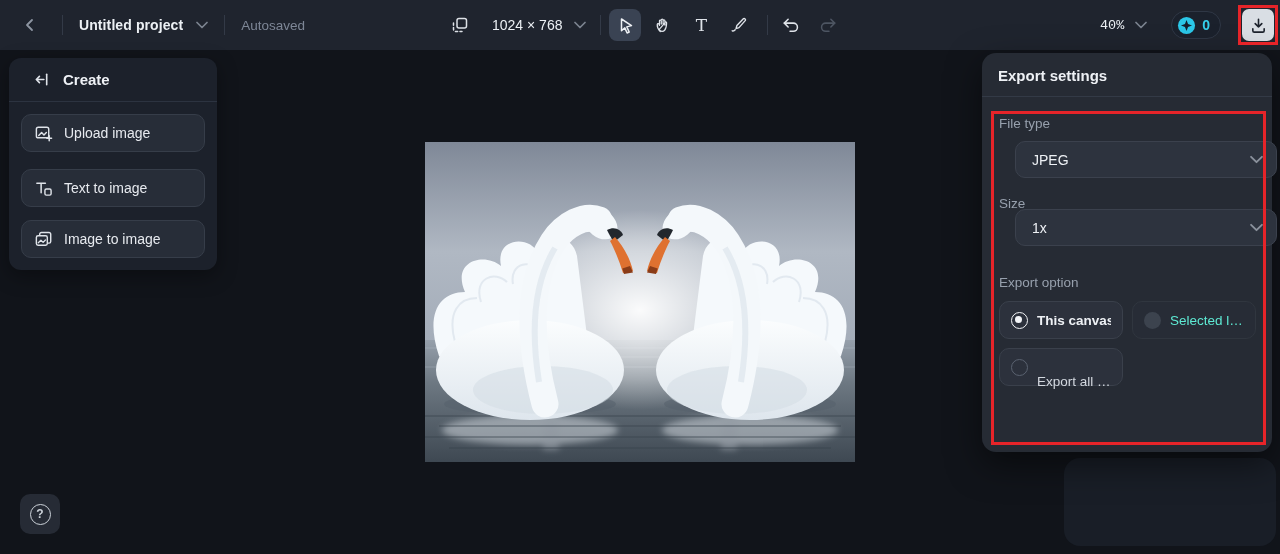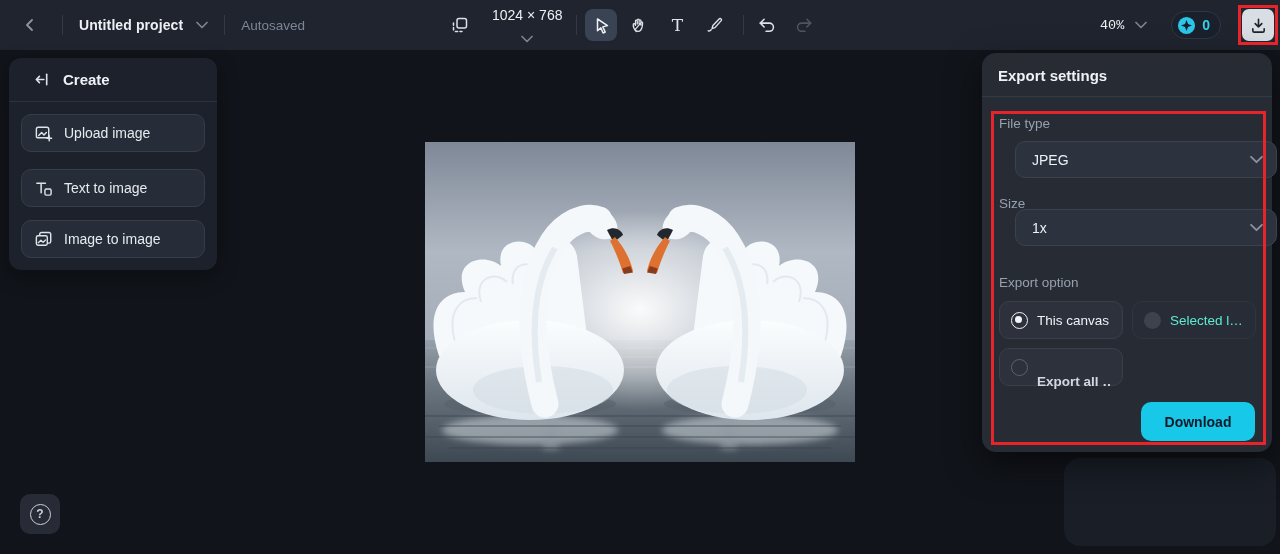--- a/index.html
+++ b/index.html
@@ -65,21 +65,21 @@
   .ep-annot { position:absolute; left:9px; top:58px; width:275px; height:334px;
     border:3px solid #e62429; pointer-events:none; z-index:20; }
   .ep-label { position:absolute; left:17px; font-size:13.5px; color:#97a0ad; }
   .dropdown { position:absolute; left:17px; width:262px; height:37px; background:#2d333e;
     border:1px solid #3b414d; border-radius:10px; display:flex; align-items:center;
     justify-content:space-between; padding:0 13px 0 16px; cursor:pointer;margin-left:16px; }
   .dropdown .val { font-size:14px; color:#eef1f5; }
   .radio-card { position:absolute; height:38px; width:124px; background:#2c313c;
     border:1px solid #3a404b; border-radius:10px; display:flex; align-items:center;
     gap:9px; padding:0 11px; cursor:pointer; }
-  .radio-card .rl { font-size:13.5px; color:#eef1f5; font-weight:400; white-space:nowrap;
+  .radio-card .rl { font-size:13.5px; color:#eef1f5; font-weight:700; white-space:nowrap;
     overflow:hidden; }
   .radio { width:17px; height:17px; border-radius:50%; flex:none; position:relative; }
   .radio.sel { border:1.8px solid #f2f4f7; }
   .radio.sel::after { content:""; position:absolute; left:3.2px; top:3.2px; width:7px;
     height:7px; border-radius:50%; background:#f2f4f7; }
   .radio.off { border:1.8px solid #5a6270; }
   .radio-card.disabled { background:#272c36; border-color:#30363f; cursor:default; }
   .radio-card.disabled .rl { color:#5eead4; font-weight:400; }
   .radio.dis { background:#3c434e; border:none; }
   .download-btn { position:absolute; left:159px; top:349px; width:114px; height:39px;
@@ -111,21 +111,21 @@
       <span class="tb-text muted" style="font-size:13.5px;">Autosaved</span>
     </div>
 
     <div class="tb-abs" style="left:444px; gap:0;">
       <div class="icon-btn">
         <svg width="18" height="18" viewBox="0 0 18 18">
           <rect x="6" y="2.5" width="9.5" height="9.5" rx="2" fill="none" stroke="#dde1e7" stroke-width="1.5"></rect>
           <path d="M2.5 7 v6 a2.5 2.5 0 0 0 2.5 2.5 h6" fill="none" stroke="#dde1e7" stroke-width="1.5" stroke-dasharray="2.3 2.3" stroke-linecap="round"></path>
         </svg>
       </div>
-      <div style="display:flex;align-items:center;gap:12px;margin:0 14px 0 16px;cursor:pointer;flex-direction:column;">
+      <div style="display:flex;align-items:center;gap:12px;margin:0 14px 0 16px;cursor:pointer;">
         <span class="tb-text">1024 × 768</span>
         <svg class="chev" width="12" height="8" viewBox="0 0 12 8">
             <path d="M1 1.5 L6 6.5 L11 1.5" fill="none" stroke="#9aa3b0" stroke-width="1.7" stroke-linecap="round" stroke-linejoin="round"></path>
           </svg>
       </div>
       <div class="vdiv"></div>
 
       <div class="icon-btn selected" style="margin-left:8px;">
         <svg width="19" height="19" viewBox="0 0 19 19">
             <path d="M5.5 3 L15.5 9.6 L10.8 10.9 L13.2 16 L11.1 17 L8.8 11.9 L5.5 14.8 Z" fill="none" stroke="#eef1f5" stroke-width="1.5" stroke-linejoin="round"></path>
@@ -315,21 +315,20 @@
     <div class="radio-card" style="left:17px; top:248px;">
       <span class="radio sel"></span>
       <span class="rl">This canvas</span>
     </div>
     <div class="radio-card disabled" style="left:150px; top:248px;">
       <span class="radio dis"></span>
       <span class="rl">Selected l…</span>
     </div>
     <div class="radio-card" style="left:17px; top:295px;">
       <span class="radio off"></span>
-      <span class="rl" style="color:#d3d8df; font-weight:700;margin-top:28px;">Export all …</span>
-    </div>
-
-    <button class="download-btn">Download</button>
+      <span class="rl" style="color:#d3d8df; font-weight:400;margin-top:28px;">Export all …</span>
+    </div>
+
 
     <div class="ep-annot"></div>
   </div>
 
 </div>
 
 </body></html>

